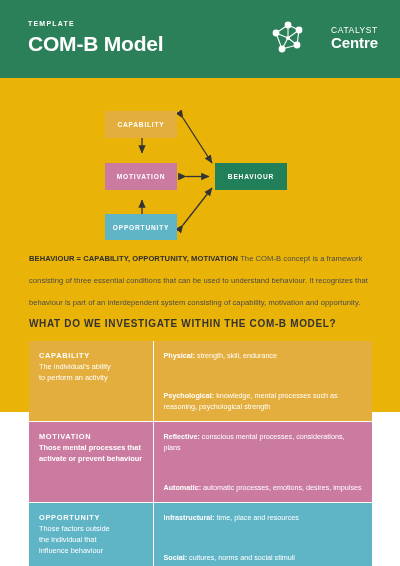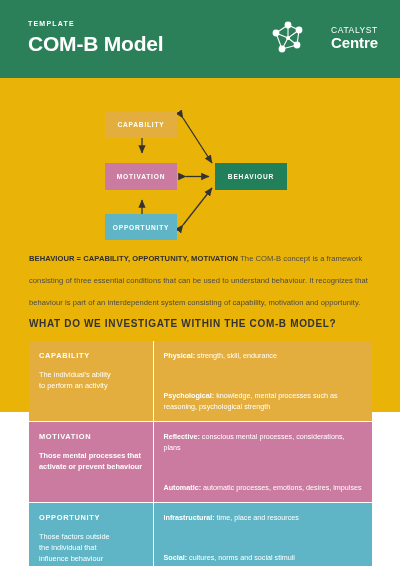--- a/index.html
+++ b/index.html
@@ -121,21 +121,21 @@
     color: #ffffff;
     font-size: 7.4px;
     font-weight: bold;
     letter-spacing: 0.7px;
     line-height: 11px;
   }
   .cat-desc {
     color: #ffffff;
     font-size: 7.4px;
     line-height: 11px;
-    margin-top: 8px;
+    margin-top: 0px;
   }
   .row-mot .cat-desc { font-weight: bold; }
 
   .fact {
     color: #ffffff;
     font-size: 7.2px;
     line-height: 11px;
   }
   .fact + .fact { margin-top: 29px; }
   .fact b { font-weight: bold; }

